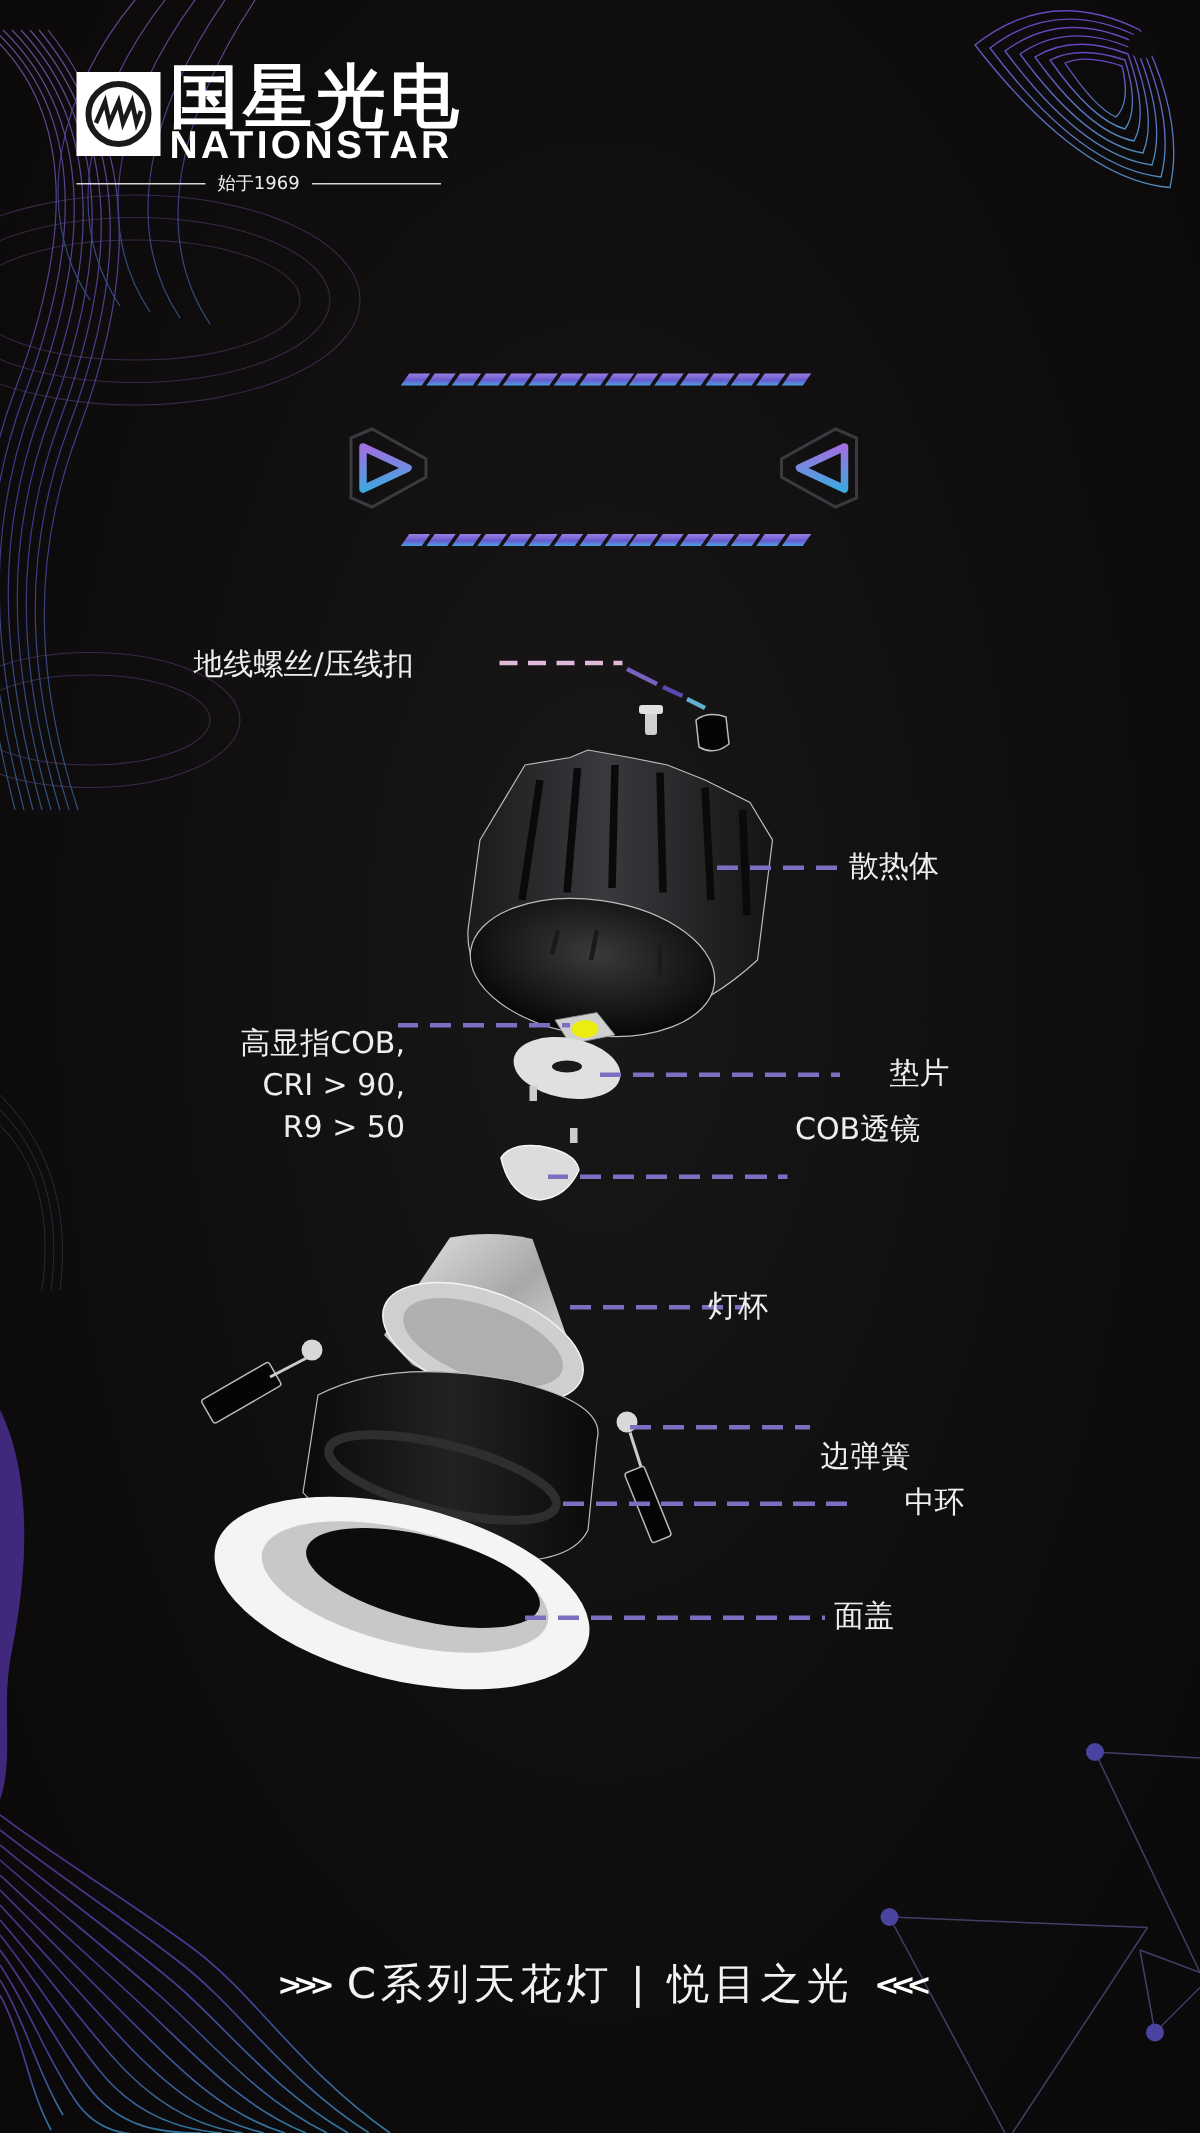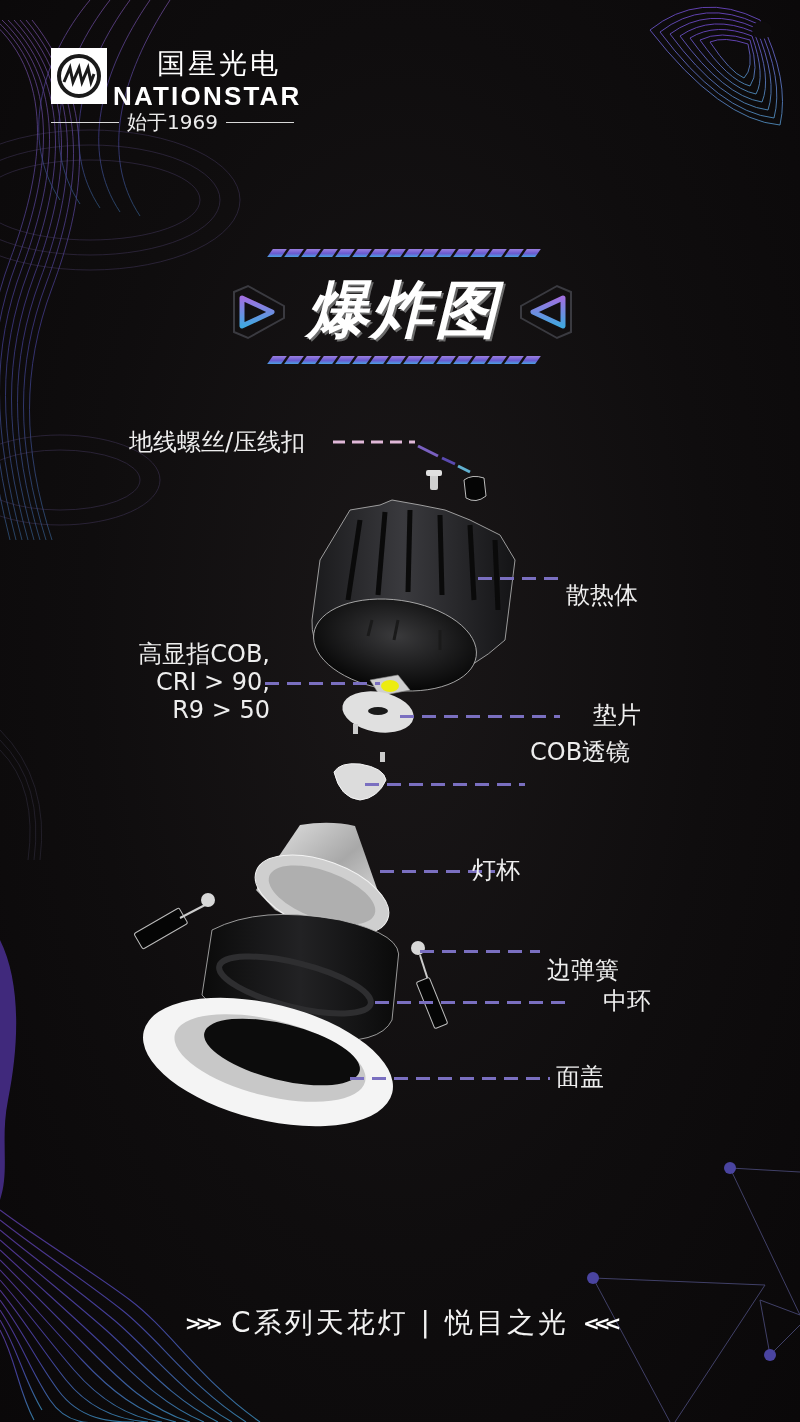--- a/index.html
+++ b/index.html
@@ -6,34 +6,34 @@
   html, body { width: 800px; height: 1422px; background: #0d0b0c; overflow: hidden; }
   body { position: relative; font-family: "DejaVu Sans", sans-serif; color: #f2f2f2; }
   .canvas { position: absolute; left: 0; top: 0; width: 800px; height: 1422px;
     background: radial-gradient(ellipse at 50% 45%, #1a1718 0%, #0f0d0e 55%, #0a0809 100%); overflow: hidden; }
   .deco { position: absolute; pointer-events: none; }
   svg { display: block; }
 
   
   .logo { position: absolute; left: 51px; top: 48px; width: 243px; }
   .logo-mark { position: absolute; left: 0; top: 0; width: 56px; height: 56px; background: #ffffff; }
-  .logo-cn { position: absolute; left: 62px; top: -6px; font-size: 28px; font-weight: normal; color: #ffffff; letter-spacing: 3px; line-height: 44px; white-space: nowrap; margin-left: 44px; }
+  .logo-cn { position: absolute; left: 62px; top: -6px; font-size: 46px; font-weight: bold; color: #ffffff; letter-spacing: 3px; line-height: 44px; white-space: nowrap; }
   .logo-en { position: absolute; left: 62px; top: 38px; font-family: "Liberation Sans", sans-serif; font-size: 26px; font-weight: bold; color: #ffffff; letter-spacing: 2.2px; line-height: 20px; white-space: nowrap; }
   .logo-since-row { position: absolute; left: 0; top: 64px; width: 243px; height: 20px; display: flex; align-items: center; }
   .logo-line { flex: 1; height: 1px; background: #d8d8d8; }
-  .logo-since { padding: 0 8px; font-size: 20px; color: #ececec; white-space: nowrap; }
+  .logo-since { padding: 0 8px; font-size: 12px; color: #ececec; white-space: nowrap; }
 
   
   .title-stripes { position: absolute; left: 270px; width: 268px; height: 8px; display: flex; gap: 3px; }
   .stripe { width: 14px; height: 8px; transform: skewX(-35deg); background: linear-gradient(180deg, #9a7fe0 0%, #6a5ad0 55%, #4aa0e0 100%); }
   .title-text { position: absolute; left: 298px; top: 270px; width: 210px; text-align: center; font-size: 62px; font-weight: bold; color: #ffffff; letter-spacing: 2px; line-height: 80px; font-style: italic; text-shadow: 2px 2px 0 #6a6a6a; }
 
   
-  .label { position: absolute; font-size: 24px; color: #eeeeee; white-space: nowrap; line-height: 24px; }
-  .label.multi { text-align: right; line-height: 28px; }
+  .label { position: absolute; font-size: 20px; color: #eeeeee; white-space: nowrap; line-height: 24px; }
+  .label.multi { text-align: right; line-height: 28px; margin-top: 41px; }
   .dash { position: absolute; height: 3px; background-image: repeating-linear-gradient(90deg, #7a6fc0 0 14px, transparent 14px 22px); }
 
   
   .footer { position: absolute; left: 0; top: 1304px; width: 800px; display: flex; justify-content: center; align-items: center; gap: 14px; }
   .footer-text { font-size: 28px; color: #f2f2f2; letter-spacing: 3px; white-space: nowrap; }
   .chev { font-size: 20px; font-weight: bold; color: #ffffff; letter-spacing: -6px; }
 </style>
 </head>
 <body>
 
@@ -179,21 +179,20 @@
     <defs>
       <linearGradient id="gtr" x1="0" y1="0" x2="0" y2="1">
         <stop offset="0" stop-color="#a070e0"></stop>
         <stop offset="1" stop-color="#40a8e0"></stop>
       </linearGradient>
     </defs>
     <path d="M6 8 L20 2 L56 22 L56 34 L20 54 L6 48 Z" fill="none" stroke="#3a3a40" stroke-width="2"></path>
     <path d="M14 14 L44 28 L14 42 Z" fill="none" stroke="url(#gtr)" stroke-width="5" stroke-linejoin="round"></path>
   </svg>
 
-  <div class="title-text">爆炸图</div>
 
   <svg class="deco" style="left:515px;top:284px" width="62" height="56" viewBox="0 0 62 56">
     <defs>
       <linearGradient id="gtl" x1="0" y1="0" x2="0" y2="1">
         <stop offset="0" stop-color="#a070e0"></stop>
         <stop offset="1" stop-color="#40a8e0"></stop>
       </linearGradient>
     </defs>
     <path d="M56 8 L42 2 L6 22 L6 34 L42 54 L56 48 Z" fill="none" stroke="#3a3a40" stroke-width="2"></path>
     <path d="M48 14 L18 28 L48 42 Z" fill="none" stroke="url(#gtl)" stroke-width="5" stroke-linejoin="round"></path>
@@ -318,21 +317,21 @@
   <div class="dash" style="left:478px;top:577px;width:82px"></div>
   <div class="dash" style="left:265px;top:682px;width:115px"></div>
   <div class="dash" style="left:400px;top:715px;width:160px"></div>
   <div class="dash" style="left:365px;top:783px;width:160px"></div>
   <div class="dash" style="left:380px;top:870px;width:115px"></div>
   <div class="dash" style="left:420px;top:950px;width:120px"></div>
   <div class="dash" style="left:375px;top:1001px;width:190px"></div>
   <div class="dash" style="left:350px;top:1077px;width:200px"></div>
 
   <div class="label" style="left:129px;top:430px">地线螺丝/压线扣</div>
-  <div class="label" style="left:566px;top:583px">散热体</div>
+  <div class="label" style="left:566px;top:565px">散热体</div>
   <div class="label multi" style="left:110px;top:640px;width:160px">
     <div>高显指COB,</div>
     <div>CRI &gt; 90,</div>
     <div>R9 &gt; 50</div>
   </div>
   <div class="label" style="left:593px;top:703px">垫片</div>
   <div class="label" style="left:530px;top:740px">COB透镜</div>
   <div class="label" style="left:472px;top:858px">灯杯</div>
   <div class="label" style="left:547px;top:958px">边弹簧</div>
   <div class="label" style="left:603px;top:989px">中环</div>

